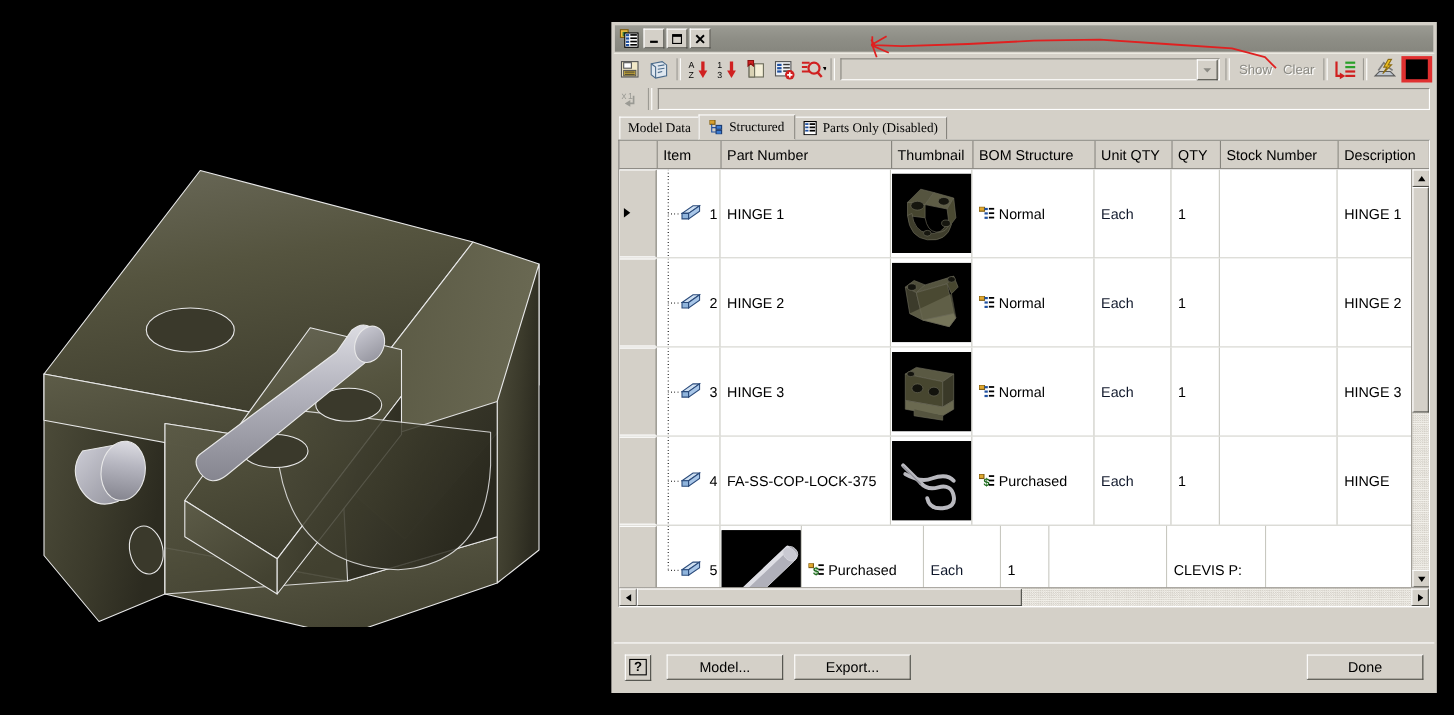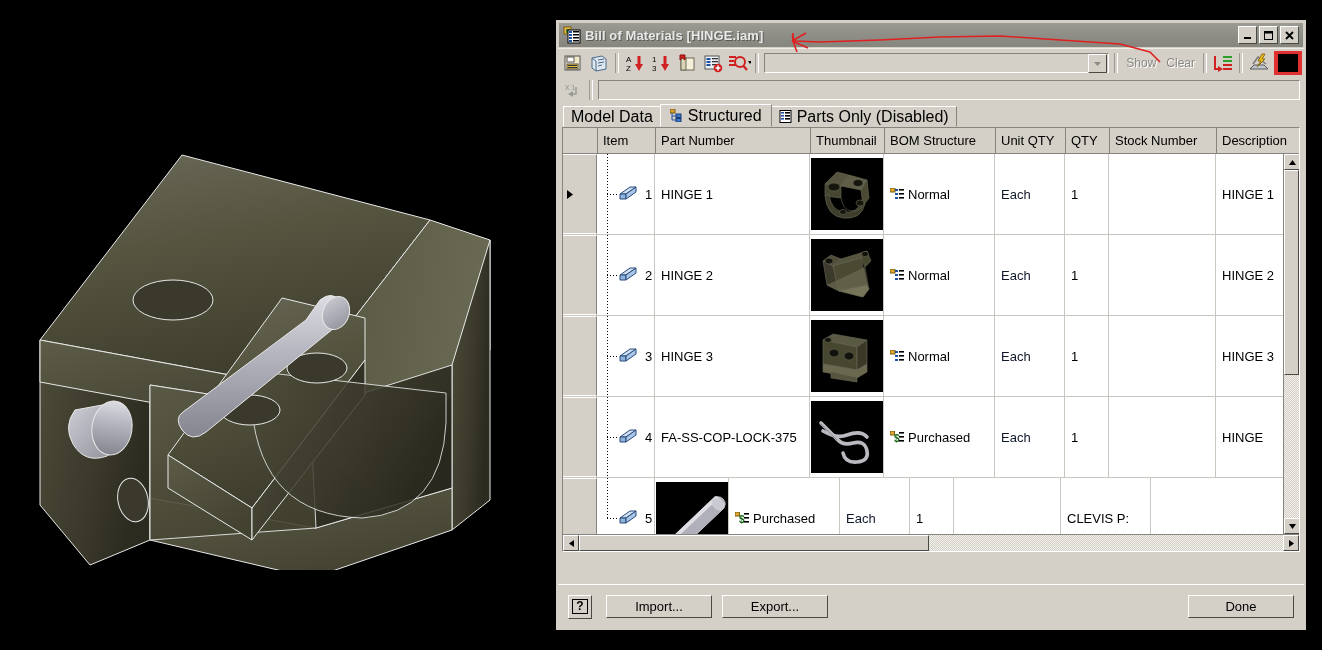--- a/index.html
+++ b/index.html
@@ -72,23 +72,23 @@
   }
   .fld{
     flex:1 1 auto;height:20px;margin:0 2px;background:#d4d0c8;
     border:1px solid;border-color:#86847d #fff #fff #86847d;box-sizing:border-box;
   }
 
   
   .tabstrip{height:24px;background:#d4d0c8;display:flex;align-items:flex-end;padding-left:5px;position:relative;}
   .tab{
     height:21px;padding:0 7px;display:flex;align-items:center;gap:4px;
-    background:#d4d0c8;font-size:16px;color:#000;white-space:nowrap;
+    background:#d4d0c8;font-size:12px;color:#000;white-space:nowrap;
     border:1px solid;border-color:#fff #86847d #d4d0c8 #fff;
-    margin-right:-1px;box-sizing:border-box;position:relative;
+    margin-right:-1px;box-sizing:border-box;position:relative;font-family:Liberation Serif, serif;
   }
   .tab.active{height:23px;z-index:3;border-bottom-color:#d4d0c8;padding:0 9px;}
   .tab svg{display:block;flex:0 0 auto;}
 
   
   .gridwrap{
     margin:0 4px;height:425px;background:#fff;
     border:1px solid;border-color:#86847d #fff #fff #86847d;
     box-sizing:border-box;position:relative;overflow:hidden;
   }
@@ -257,21 +257,20 @@
             <rect x="6" y="14" width="3" height="2"></rect>
           </g>
         <g fill="#000">
             <rect x="10" y="5" width="6" height="1.5"></rect>
             <rect x="10" y="8" width="6" height="1.5"></rect>
             <rect x="10" y="11" width="6" height="1.5"></rect>
             <rect x="10" y="14" width="6" height="1.5"></rect>
           </g>
       </svg>
     </span>
-    <span class="title-text">Bill of Materials [HINGE.iam]</span>
     <span class="winbtns">
       <span class="winbtn">
         <svg width="11" height="11">
             <rect x="2" y="7" width="7" height="2" fill="#000"></rect>
           </svg>
       </span>
       <span class="winbtn">
         <svg width="11" height="11">
             <rect x="1.5" y="1.5" width="8" height="8" fill="none" stroke="#000" stroke-width="1"></rect>
             <rect x="1.5" y="1.5" width="8" height="2" fill="#000"></rect>
@@ -757,21 +756,21 @@
             <path d="M0,0 L5,3.5 L0,7 Z" fill="#000"></path>
           </svg>
       </div>
     </div>
   </div>
 
   <div class="bottombar">
     <div class="btn sq">
       <span style="font-size:12px;font-weight:bold;border:1px solid #000;padding:0 3px;line-height:13px;">?</span>
     </div>
-    <div class="btn wide" style="margin-left:14px">Import...</div>
+    <div class="btn wide" style="margin-left:14px">Model...</div>
     <div class="btn wide" style="margin-left:10px">Export...</div>
     <div class="spacer"></div>
     <div class="btn wide">Done</div>
   </div>
 </div>
 
 <svg class="redarrow" width="1322" height="650">
   <path d="M1160,62 L1150,52 L1120,44 L1060,40 L1000,36 L940,37 L880,40 L820,42 L795,41 L792,36" fill="none" stroke="#e02020" stroke-width="1.6" stroke-linejoin="round"></path>
   <path d="M792,41 L806,33 M792,41 L808,48" fill="none" stroke="#e02020" stroke-width="1.6"></path>
   <path d="M793,40 L793,33" fill="none" stroke="#e02020" stroke-width="1.6"></path>

